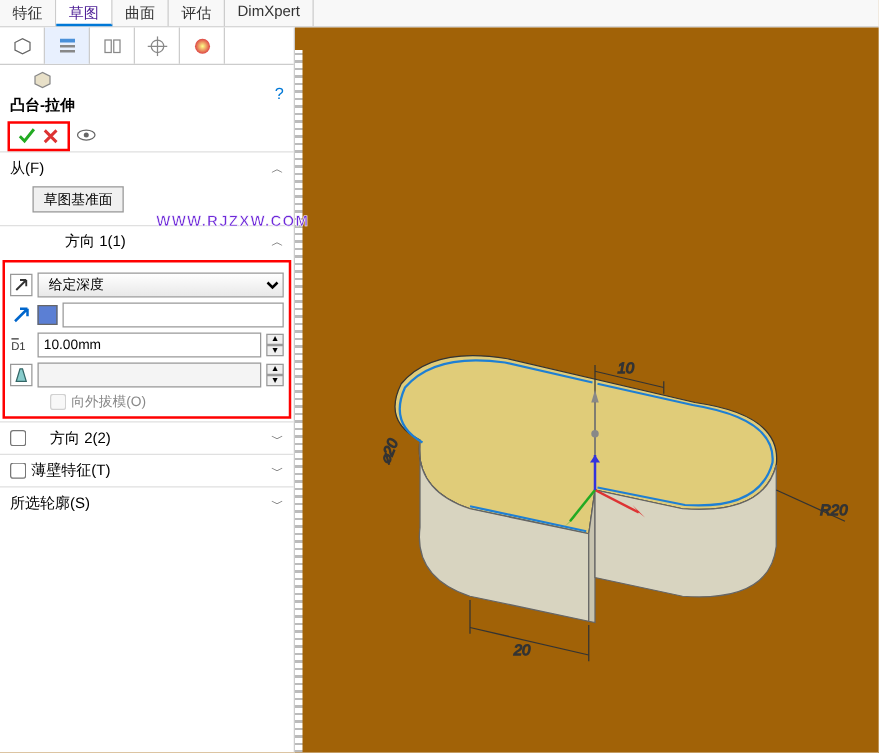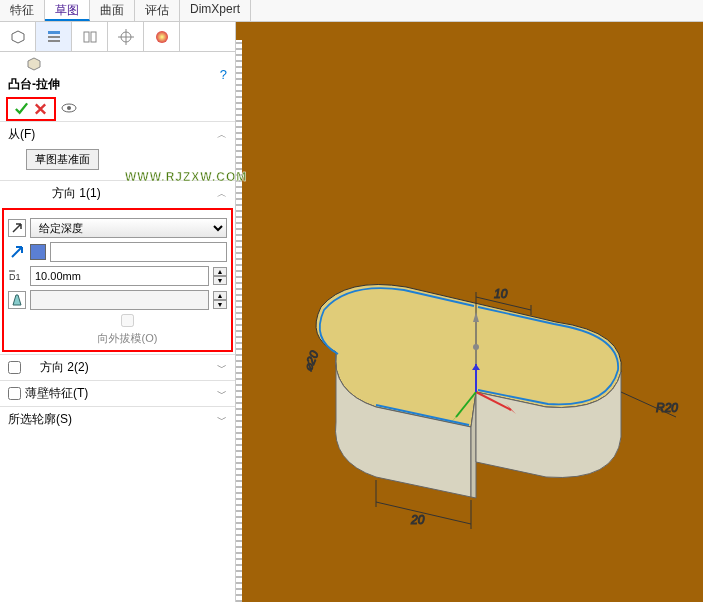--- a/index.html
+++ b/index.html
@@ -35,30 +35,30 @@
 .sketch-plane-btn { margin: 6px 16px 6px 18px; padding: 2px 8px; font-size: 11px; border: 1px solid #999; background: #f0f0f0; cursor: pointer; }
 
 .direction-box { border: 2px solid red; margin: 2px; padding: 4px; }
 .row { display: flex; align-items: center; gap: 4px; margin: 4px 0; }
 .row-icon { width: 18px; height: 18px; display: flex; align-items: center; justify-content: center; font-size: 12px; }
 .dropdown { flex: 1; height: 20px; font-size: 11px; background: linear-gradient(#fff,#e8e8e8); border: 1px solid #999; padding: 0 4px; }
 .color-swatch { width: 16px; height: 16px; background: #5b7fd4; border: 1px solid #666; }
 .text-input { flex: 1; height: 20px; border: 1px solid #999; font-size: 11px; padding: 0 4px; }
 .spinner { width: 14px; display: flex; flex-direction: column; }
 .spinner-btn { height: 9px; font-size: 7px; border: 1px solid #999; background: #f0f0f0; text-align: center; line-height: 7px; cursor: pointer; }
-.checkbox-row { display: flex; align-items: center; gap: 4px; font-size: 11px; color: #888; margin-left: 20px; flex-direction: column; }
+.checkbox-row { display: flex; align-items: center; gap: 4px; font-size: 11px; color: #888; margin-left: 32px; }
 
 .viewport { flex: 1; position: relative; background: #a16207; }
 .viewport-bar { position: absolute; left: 0; top: 18px; bottom: 0; width: 6px; background: repeating-linear-gradient(0deg,#bbb,#bbb 2px,#fff 2px,#fff 6px); }
 
 .model-area { position: absolute; top: 240px; left: 40px; width: 420px; height: 280px; }
 
 .watermark { position: absolute; top: 170px; left: 125px; font-size: 32px; font-weight: bold; pointer-events: none; z-index: 100; }
 .wm-text { color: #0066cc; -webkit-text-stroke: 1.5px #fff; text-shadow: 2px 2px 0 #fff; }
-.wm-url { font-size: 12px; color: #4d7c0f; letter-spacing: 1px; display: block; text-align: center; -webkit-text-stroke: 0.5px #fff; }
+.wm-url { font-size: 12px; color: #6d28d9; letter-spacing: 1px; display: block; text-align: center; -webkit-text-stroke: 0.5px #fff; }
 
 svg.cube-icon { width: 16px; height: 16px; }
 </style>
 </head>
 <body>
 
 <div class="tabs-top">
   <div class="tab">特征</div>
   <div class="tab active">草图</div>
   <div class="tab">曲面</div>

